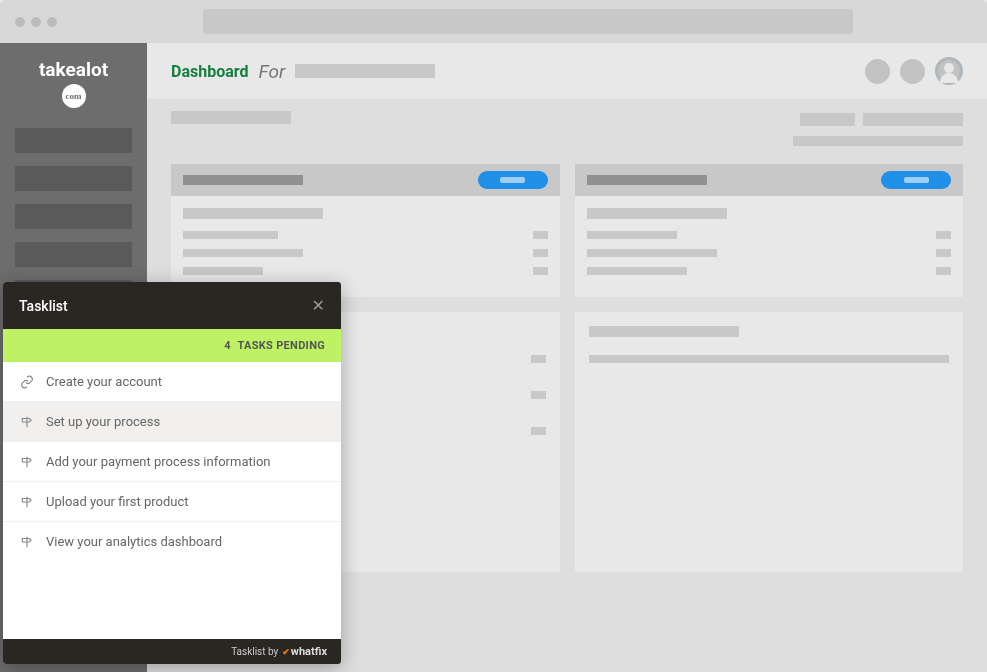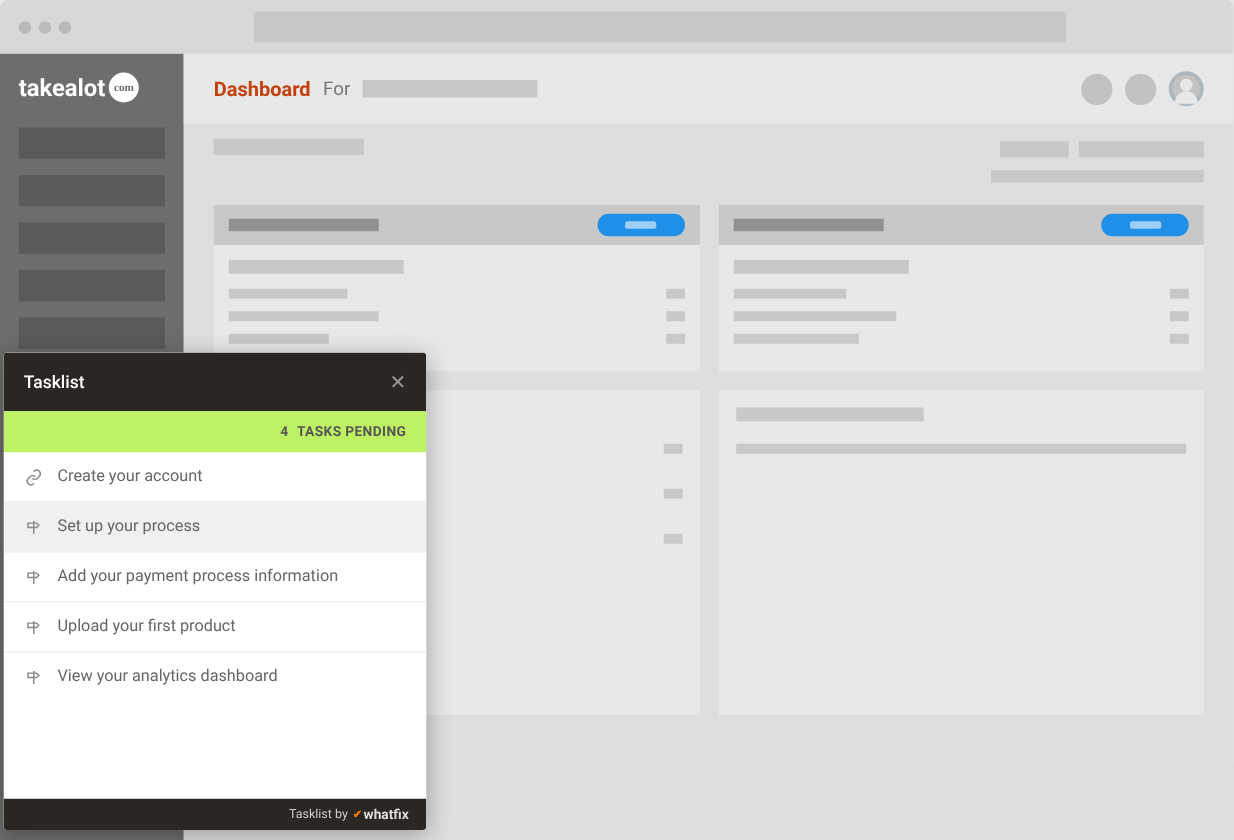--- a/index.html
+++ b/index.html
@@ -5,28 +5,28 @@
     * { margin: 0; padding: 0; box-sizing: border-box; }
     body { font-family: -apple-system, BlinkMacSystemFont, "Segoe UI", Roboto, sans-serif; background: #e8e8e8; width: 987px; height: 672px; overflow: hidden; position: relative; }
     
     .window-chrome { background: #d8d8d8; height: 43px; display: flex; align-items: center; padding: 0 15px; border-radius: 6px 6px 0 0; gap: 6px; }
     .window-dot { width: 10px; height: 10px; border-radius: 50%; background: #bbb; }
     .chrome-search { margin-left: 140px; background: #c8c8c8; height: 25px; border-radius: 3px; width: 650px; }
     
     .app-body { display: flex; height: calc(100% - 43px); }
     
     .sidebar { width: 147px; background: #6d6d6d; padding-top: 15px; }
-    .sidebar-logo { color: white; font-weight: bold; font-size: 19px; padding: 0 15px 20px 15px; display: flex; align-items: center; gap: 3px; }
+    .sidebar-logo { color: white; font-weight: bold; font-size: 19px; padding: 0 15px 20px 15px; display: flex; align-items: center; gap: 3px; flex-direction: column; }
     .logo-com { background: white; color: #6d6d6d; border-radius: 50%; width: 24px; height: 24px; display: inline-flex; align-items: center; justify-content: center; font-size: 9px; font-weight: bold; font-family: Liberation Serif, serif; }
     .sidebar-item { background: #5a5a5a; height: 25px; margin: 0 15px 13px 15px; }
     
     .main { flex: 1; background: #dedede; }
     .main-header { background: #e8e8e8; padding: 14px 24px; display: flex; align-items: center; gap: 10px; }
-    .header-title { font-weight: bold; font-size: 16px; color: #c2410c; }
-    .header-for { font-size: 15px; color: #777; }
+    .header-title { font-weight: bold; font-size: 16px; color: #15803d; }
+    .header-for { font-size: 19px; color: #777; font-style: italic; }
     .header-title-ph { background: #c8c8c8; height: 14px; width: 140px; }
     .header-spacer { flex: 1; }
     .avatar-circle { width: 25px; height: 25px; border-radius: 50%; background: #c2c2c2; }
     .avatar-profile { width: 28px; height: 28px; border-radius: 50%; background: #c2c2c2; border: 3px solid #aeb7bd; position: relative; }
     .avatar-profile::after { content:""; position:absolute; width:10px; height:10px; border-radius:50%; background:#e8e8e8; top:3px; left:50%; transform:translateX(-50%);}
     .avatar-profile::before { content:""; position:absolute; width:18px; height:10px; border-radius:10px 10px 0 0; background:#e8e8e8; bottom:-1px; left:50%; transform:translateX(-50%);}
     
     .content { padding: 12px 24px; }
     .content-top { display: flex; justify-content: space-between; align-items: start; margin-bottom: 18px; }
     .ph-bar { background: #c8c8c8; }

